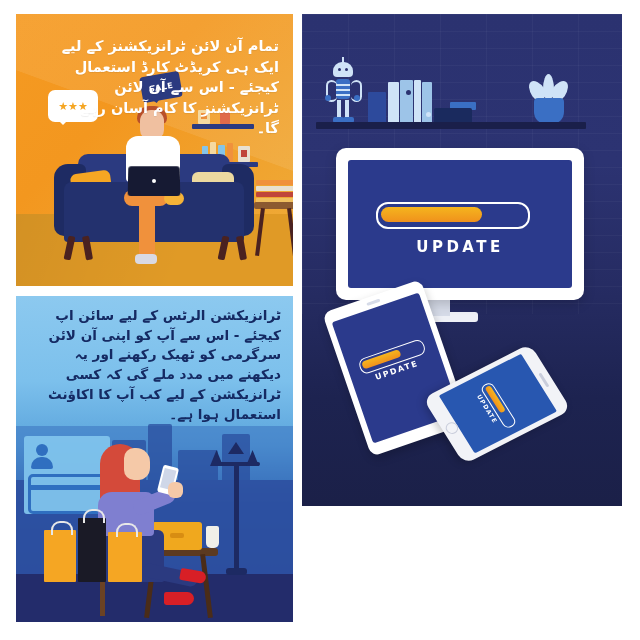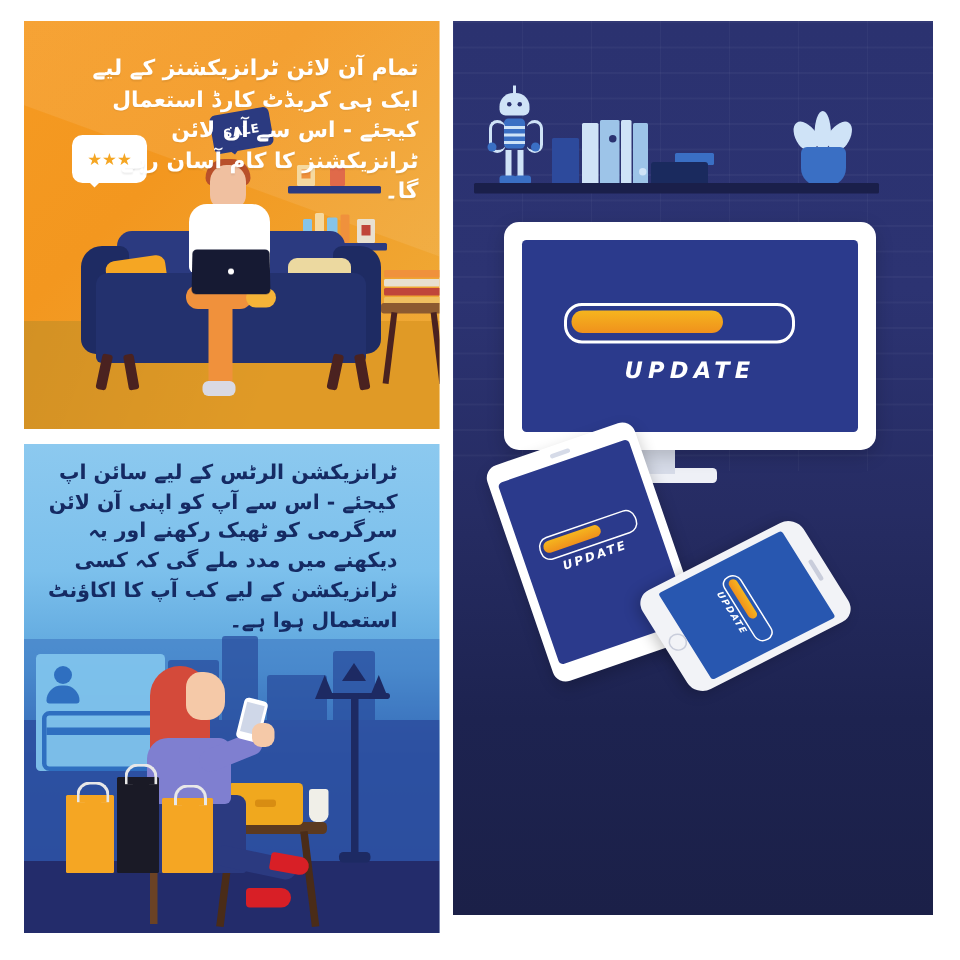--- a/index.html
+++ b/index.html
@@ -22,26 +22,26 @@
   .urdu{direction:rtl;unicode-bidi:bidi-override;text-align:right;
         font-family:"DejaVu Sans","Liberation Sans",sans-serif;}
 
   #txt-orange{position:absolute;right:14px;top:22px;width:220px;
      color:#ffffff;font-size:14.5px;line-height:1.42;font-weight:600;
      text-shadow:0 1px 1px rgba(0,0,0,.07);}
 
   
   #panel-lightblue{left:16px;top:296px;width:277px;height:326px;
      background:linear-gradient(180deg,#8cc9ef 0%,#7cc0ec 26%,#5ba4dc 46%,#2f5fae 64%,#2a3f86 100%);}
-  #txt-lightblue{position:absolute;right:28px;top:10px;width:236px;
+  #txt-lightblue{position:absolute;right:12px;top:10px;width:236px;
      color:#152a63;font-size:13.6px;line-height:1.45;font-weight:600;}
 
   
-  #panel-navy{left:302px;top:14px;width:320px;height:596px;
-     background:linear-gradient(180deg,#2b3270 0%,#2c3372 30%,#262c63 55%,#1d2350 78%,#1b2048 100%);font-style:italic;}
+  #panel-navy{left:302px;top:14px;width:320px;height:492px;
+     background:linear-gradient(180deg,#2b3270 0%,#2c3372 30%,#262c63 55%,#1d2350 78%,#1b2048 100%);}
   #brickwall{position:absolute;left:0;top:0;right:0;height:300px;opacity:.5;
      background-image:
        linear-gradient(90deg,rgba(255,255,255,.07) 1px,transparent 1px),
        linear-gradient(180deg,rgba(255,255,255,.07) 1px,transparent 1px);
      background-size:46px 17px;}
   #txt-navy{position:absolute;left:20px;right:18px;top:470px;
      color:#ffffff;font-size:14.5px;line-height:1.5;font-weight:600;}
 
   
   .couch{position:absolute;}

